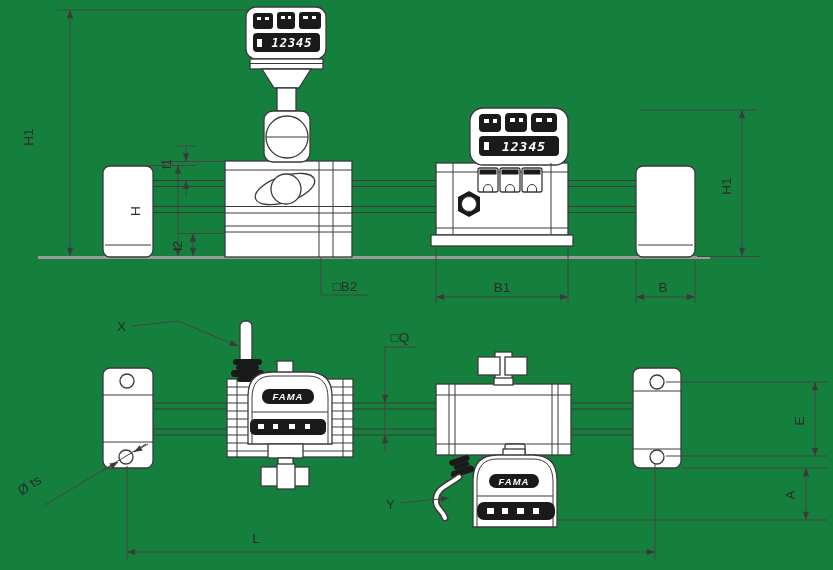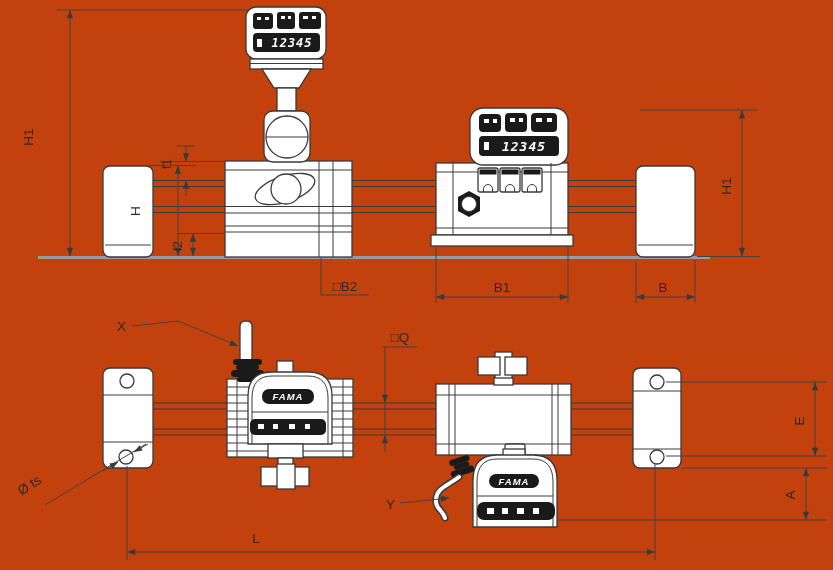--- a/index.html
+++ b/index.html
@@ -1,16 +1,16 @@
 <!DOCTYPE html>
 <html><head>
 <meta charset="utf-8">
 <style>
   html,body{margin:0;padding:0;background:#ffffff;}
-  .stage{width:833px;height:570px;background:#c2410c;position:relative;overflow:hidden;
+  .stage{width:833px;height:570px;background:#15803d;position:relative;overflow:hidden;
          font-family:"Liberation Sans", sans-serif;}
   svg{display:block;}
   .lnw{stroke:#3a3a3a;stroke-width:1.3;fill:#ffffff;}
   .thin{stroke:#3a3a3a;stroke-width:1;fill:none;}
   .dk{fill:#1a1a1a;stroke:none;}
   .dim{stroke:#444444;stroke-width:1;fill:none;}
   .ground{stroke:#9b9b9b;stroke-width:3;fill:none;}
   .dimtxt{font-family:"Liberation Sans",sans-serif;font-size:13.5px;fill:#2b2b2b;}
   .dimtxt-sm{font-family:"Liberation Sans",sans-serif;font-size:12px;fill:#2b2b2b;}
   .digits{font-family:"DejaVu Sans Mono",monospace;font-weight:bold;font-style:italic;

